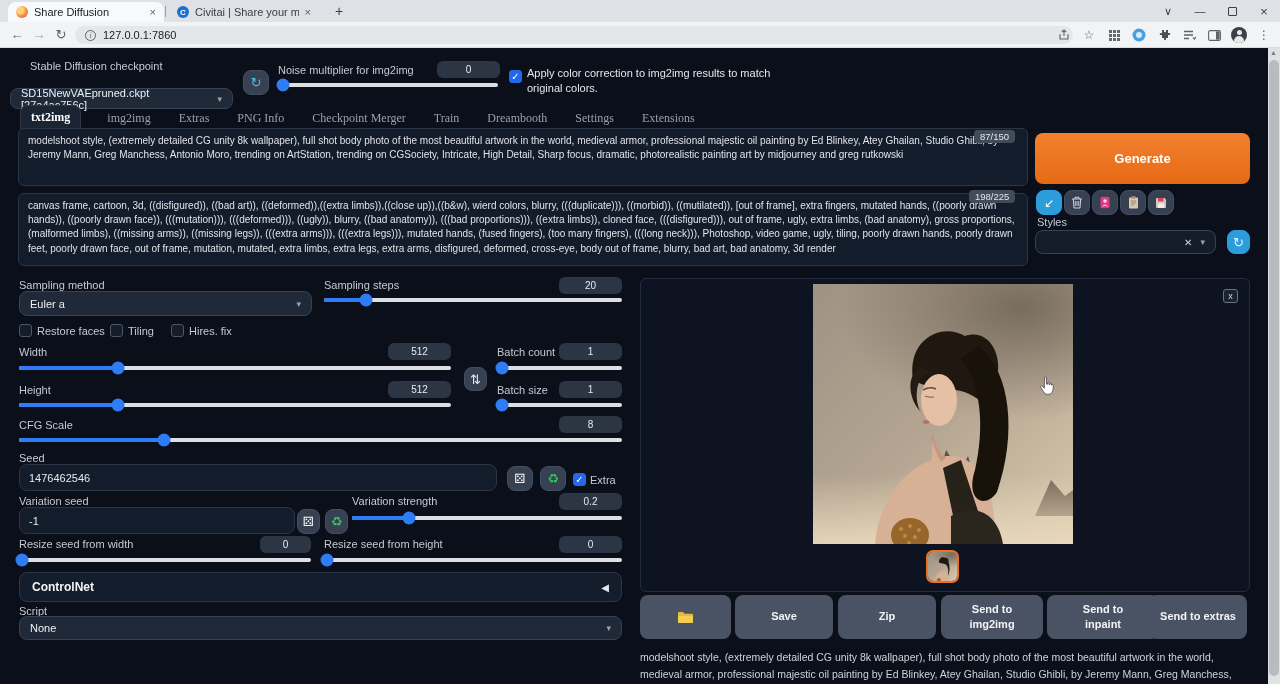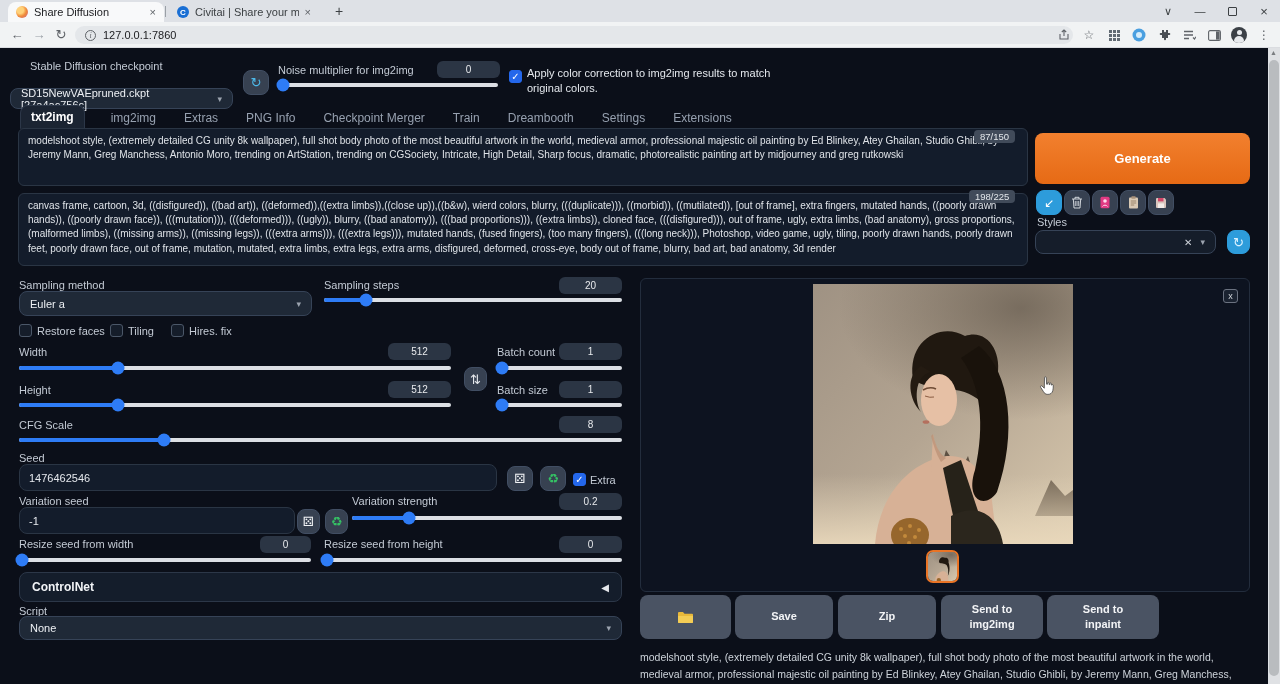--- a/index.html
+++ b/index.html
@@ -41,21 +41,21 @@
   .slider { position:absolute; height:4px; background:#dcdfe4; border-radius:2px; }
   .slider::before { content:''; position:absolute; left:0; top:0; bottom:0; width:var(--fill,0%); background:#2e7cf6; border-radius:2px; }
   .slider::after { content:''; position:absolute; left:var(--fill,0%); top:50%; transform:translate(-50%,-50%); width:13px; height:13px; border-radius:50%; background:#2e7cf6; }
   .cb { position:absolute; width:13px; height:13px; border:1px solid #4b5768; border-radius:3px; background:#151d2a; }
   .cb.checked { background:#2467eb; border-color:#2467eb; }
   .cb.checked::after { content:'✓'; position:absolute; inset:0; color:#fff; font-size:10px; line-height:12px; text-align:center; }
   .btn-sq { position:absolute; width:26px; height:25px; background:#374151; border:1px solid #414e63; border-radius:8px; display:flex; align-items:center; justify-content:center; font-size:13px; }
   .textarea { position:absolute; background:#131c2b; border:1px solid #2a3544; border-radius:6px; padding:5px 9px; font-size:10px; line-height:1.42; color:#dfe3e8; overflow:hidden; }
   .badge { position:absolute; background:#414b5a; border-radius:4px; font-size:9.5px; color:#e2e6ea; padding:1px 6px; }
   .input { position:absolute; background:#131c2b; border:1px solid #2a3544; border-radius:8px; font-size:11px; color:#e6e9ee; display:flex; align-items:center; padding:0 9px; }
-  .navtab { font-size:12px; color:#97a1b0; padding:4px 2px; white-space:nowrap; }
+  .navtab { font-size:12px; color:#97a1b0; padding:4px 2px; white-space:nowrap;font-family:Liberation Serif, serif; }
   .navtab.active { background:#1b2432; border:1px solid #2c3748; border-bottom-color:#1b2432; border-radius:8px 8px 0 0; color:#fff; font-weight:bold; padding:4px 10px; }
   .genbtn { position:absolute; left:1035px; top:85px; width:215px; height:51px; background:linear-gradient(#f2802e,#e66a15); border-radius:8px; color:#fff; font-size:13px; font-weight:bold; display:flex; align-items:center; justify-content:center; }
   .graybtn { position:absolute; height:44px; background:#4a5363; border-radius:8px; color:#f3f4f6; font-size:11px; font-weight:bold; display:flex; align-items:center; justify-content:center; text-align:center; line-height:1.4; }
   .accordion { position:absolute; left:19px; top:524px; width:603px; height:30px; background:#141d2b; border:1px solid #2c3748; border-radius:8px; display:flex; align-items:center; padding:0 12px; }
   .scrollbar { position:absolute; right:0; top:0; width:12px; height:636px; background:#dfe1e4; }
   .scrollbar .thumb { position:absolute; top:12px; left:1px; width:10px; height:616px; background:#b9bcbf; border-radius:5px; }
   .scrollbar .arr { position:absolute; top:1px; left:2px; font-size:7px; color:#7a7d80; }
   .gallery { position:absolute; left:640px; top:230px; width:610px; height:314px; background:#0d1320; border:1px solid #232d3d; border-radius:6px; }
   .imgclose { position:absolute; right:11px; top:10px; width:15px; height:14px; border:1px solid #6b7280; border-radius:3px; color:#d5d9de; font-size:9px; line-height:12px; text-align:center; background:#1a2230; }
   .thumbsel { position:absolute; left:285px; top:271px; width:33px; height:33px; border:2px solid #ea7425; border-radius:7px; overflow:hidden; background:#0d1320; }
@@ -371,20 +371,21 @@
     <div class="graybtn" style="left:640px;top:547px;width:91px;">
       <svg width="17" height="13" viewBox="0 0 17 13">
           <path d="M1 2 a1 1 0 0 1 1-1 h4 l1.5 1.8 H15 a1 1 0 0 1 1 1 V11 a1 1 0 0 1-1 1 H2 a1 1 0 0 1-1-1 Z" fill="#e9b93a"></path>
           <path d="M1 5 h15 V11 a1 1 0 0 1-1 1 H2 a1 1 0 0 1-1-1 Z" fill="#f4cd55"></path>
         </svg>
     </div>
     <div class="graybtn" style="left:735px;top:547px;width:98px;">Save</div>
     <div class="graybtn" style="left:838px;top:547px;width:98px;">Zip</div>
     <div class="graybtn" style="left:941px;top:547px;width:102px;padding:0 22px;">Send to img2img</div>
     <div class="graybtn" style="left:1047px;top:547px;width:112px;padding:0 22px;">Send to inpaint</div>
+    <div class="graybtn" style="left:1149px;top:547px;width:98px;white-space:nowrap;">Send to extras</div>
 
     <div class="infotext">modelshoot style, (extremely detailed CG unity 8k wallpaper), full shot body photo of the most beautiful artwork in the world, medieval armor, professional majestic oil painting by Ed Blinkey, Atey Ghailan, Studio Ghibli, by Jeremy Mann, Greg Manchess, Antonio Moro, trending on ArtStation, trending on</div>
 
     <div class="scrollbar">
       <span class="arr">▲</span>
       <div class="thumb"></div>
     </div>
   </div>
 </div>
 

